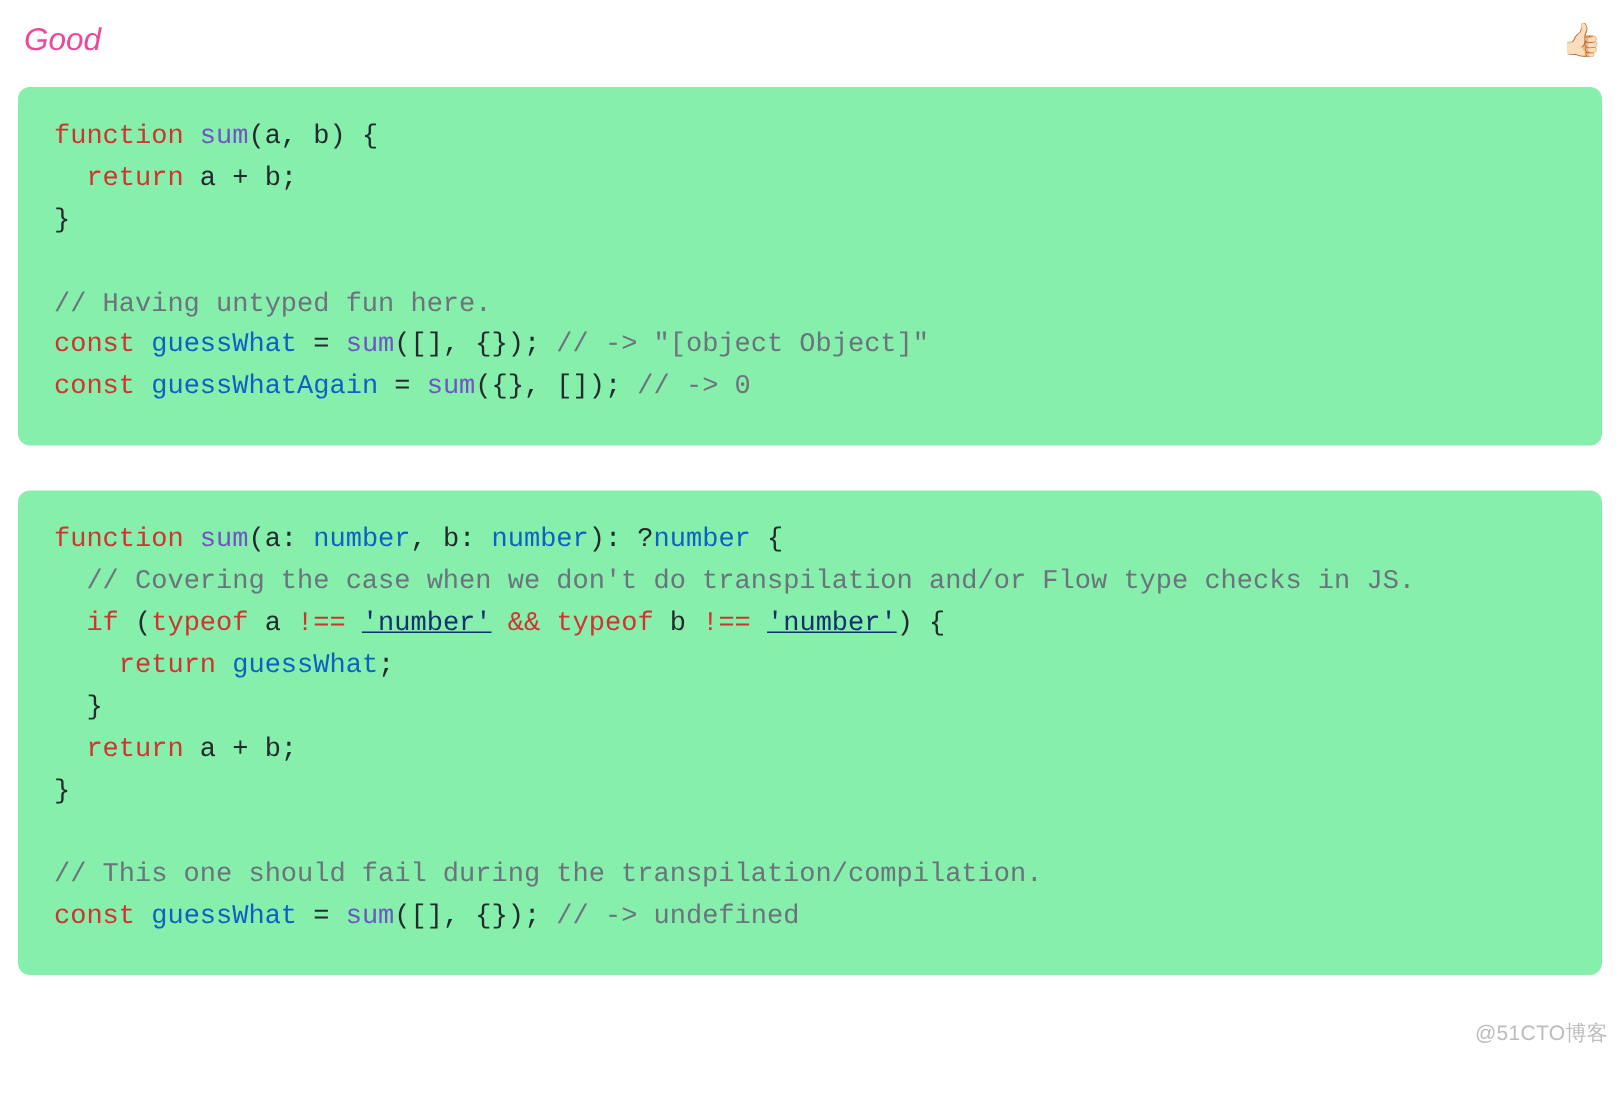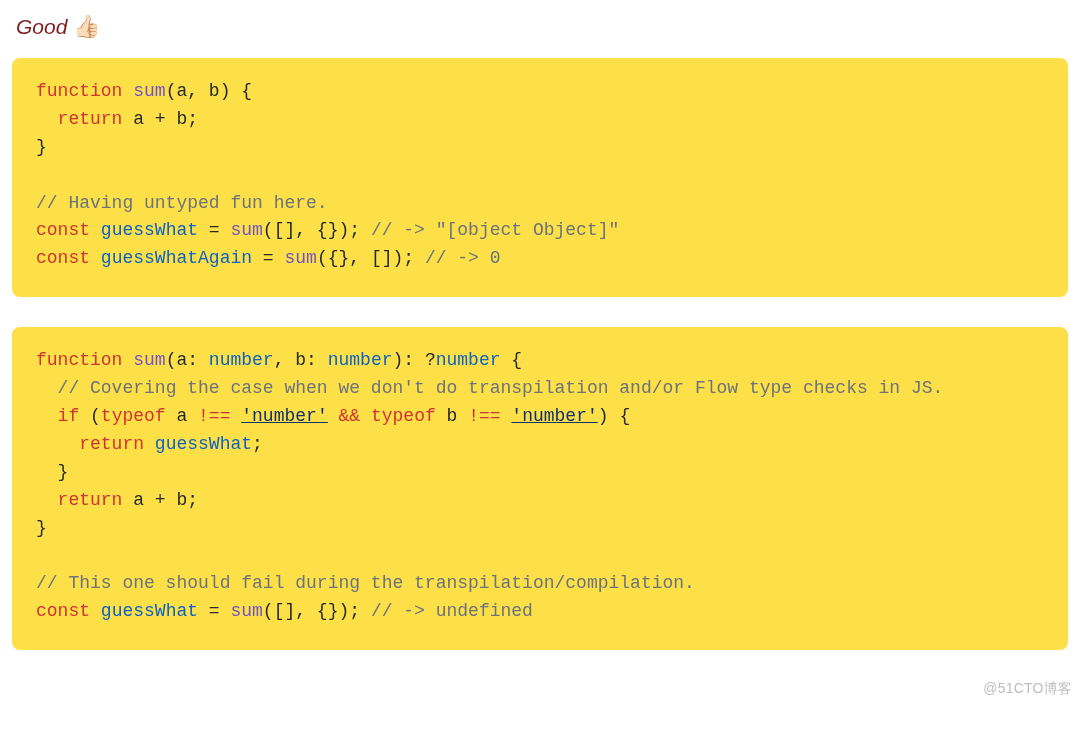--- a/index.html
+++ b/index.html
@@ -11,34 +11,35 @@
     font-family: -apple-system, BlinkMacSystemFont, "Segoe UI", Helvetica, Arial, sans-serif;
   }
   .page {
     padding: 8px 12px 20px 12px;
     position: relative;
   }
   .heading {
     font-style: italic;
     font-weight: 500;
     font-size: 21px;
-    color: #7f1d1d;
+    color: #ec4899;
     margin: 6px 0 18px 4px;
     display: flex;
     align-items: center;
-    gap: 6px;
+    gap: 16px;
+    justify-content: space-between;
   }
   .emoji {
     font-style: normal;
     font-size: 22px;
   }
   pre.codeblock {
     margin: 0 0 30px 0;
     padding: 20px 24px 24px 24px;
-    background: #fde047;
+    background: #86efac;
     border-radius: 8px;
     font-family: "SFMono-Regular", ui-monospace, Menlo, Consolas, "Liberation Mono", monospace;
     font-size: 18px;
     line-height: 1.55;
     color: #1f2328;
     white-space: pre;
     overflow-x: auto;
   }
   .kw      { color: #d03431; }   
   .fn      { color: #7253c5; }   

